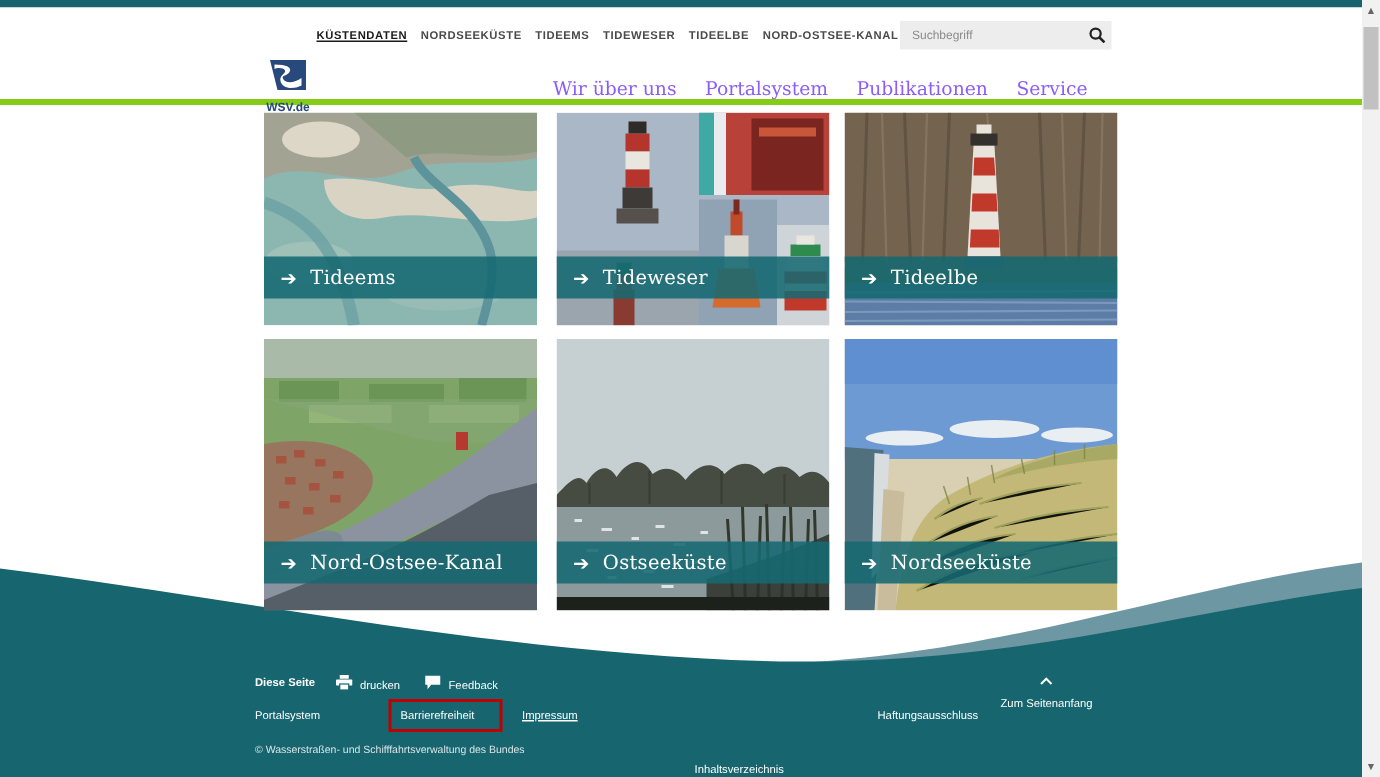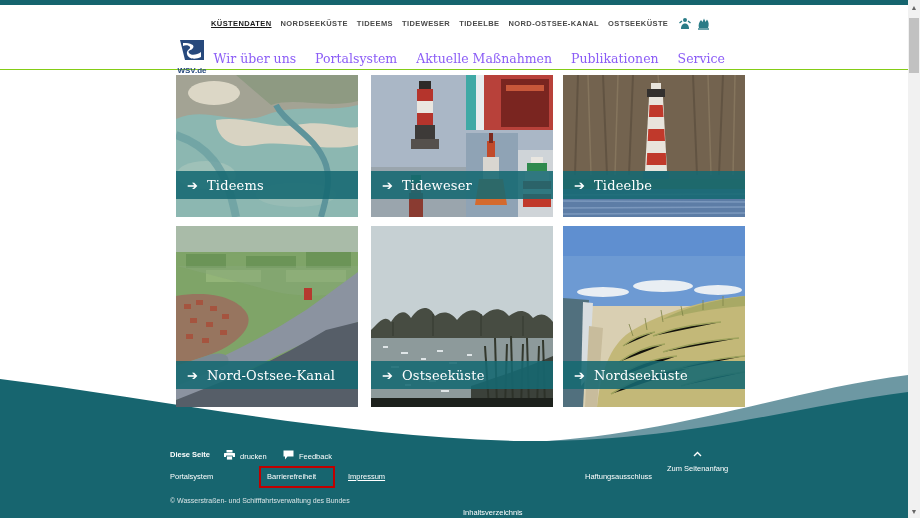--- a/index.html
+++ b/index.html
@@ -2,21 +2,21 @@
 <html><head>
 <meta charset="utf-8">
 <style>
   html,body{margin:0;padding:0;background:#fff;}
   #page{position:relative;width:920px;height:518px;overflow:hidden;background:#fff;
         font-family:"Liberation Sans",sans-serif;}
   
   #topbar{position:absolute;left:0;top:0;width:908px;height:5px;background:#15646e;}
   
   #header{position:absolute;left:0;top:5px;width:908px;height:65px;background:#fff;
-          border-bottom:1px solid #84cc16;box-sizing:border-box;}
+          border-bottom:4px solid #84cc16;box-sizing:border-box;}
   .utilnav{position:absolute;left:211px;top:12px;display:flex;align-items:center;gap:9px;}
   .utilnav a{font-size:7.5px;letter-spacing:.4px;color:#4a4a4a;text-decoration:none;
              text-transform:uppercase;font-weight:600;white-space:nowrap;}
   .utilnav a.active{color:#1a1a1a;font-weight:bold;text-decoration:underline;}
   .util-icons{display:flex;gap:6px;margin-left:2px;}
   .util-icons svg{display:block;}
   .searchbox{position:absolute;left:600px;top:9px;width:141px;height:19px;background:#ededed;
              display:flex;align-items:center;}
   .searchbox input{flex:1;border:0;background:transparent;font-size:8px;color:#555;
                    padding:0 0 0 8px;outline:none;font-family:"Liberation Sans",sans-serif;}
@@ -78,31 +78,39 @@
             </svg>
         </span>
         <span>
           <svg width="13" height="13" viewBox="0 0 13 13">
               <path d="M2 11 C1 8 2 5 4 3 L5.5 5 L7 1.5 L8.5 5 L10 2.5 C12 5 12 8 11 11 Z" fill="#2a7c87"></path>
               <path d="M1 12 L12 12" stroke="#2a7c87" stroke-width="1.4"></path>
             </svg>
         </span>
       </span>
     </nav>
+    <div class="searchbox">
+      <input type="text" placeholder="Suchbegriff" style="">
+      <button class="search-btn">
+        <svg width="11" height="11" viewBox="0 0 11 11">
+            <circle cx="4.4" cy="4.4" r="3.4" fill="none" stroke="#222" stroke-width="1.5"></circle>
+            <line x1="7" y1="7" x2="10.3" y2="10.3" stroke="#222" stroke-width="1.7"></line>
+          </svg>
+      </button>
+    </div>
     <div class="logo">
       <svg width="26" height="22" viewBox="0 0 26 22">
         <path d="M1 1 L25 1 L25 21 L6 21 Z" fill="#27497c"></path>
         <path d="M4 4 C12 4 16 6 14 9 C12 12 8 11 10 14 C12 17 18 16 22 13 L22 18 C16 21 9 20 8 15 C7 11 12 10 11 8 C10 6 6 6 4 7 Z" fill="#fff"></path>
       </svg>
       <div class="logo-text">WSV.de</div>
     </div>
     <nav class="mainnav">
       <a href="#">Wir über uns</a>
       <a href="#">Portalsystem</a>
-      <a href="#">Aktuelle Maßnahmen</a>
       <a href="#">Publikationen</a>
       <a href="#">Service</a>
     </nav>
   </div>
 
   <svg id="wave" viewBox="0 0 908 145" preserveAspectRatio="none">
     <path d="M0,38 C180,62 330,72 500,70 C660,68 780,18 908,2 L908,145 L0,145 Z" fill="#6d98a3"></path>
     <path d="M0,6 C160,26 340,64 520,68 C680,70 790,34 908,19 L908,145 L0,145 Z" fill="#17656f"></path>
   </svg>
 

